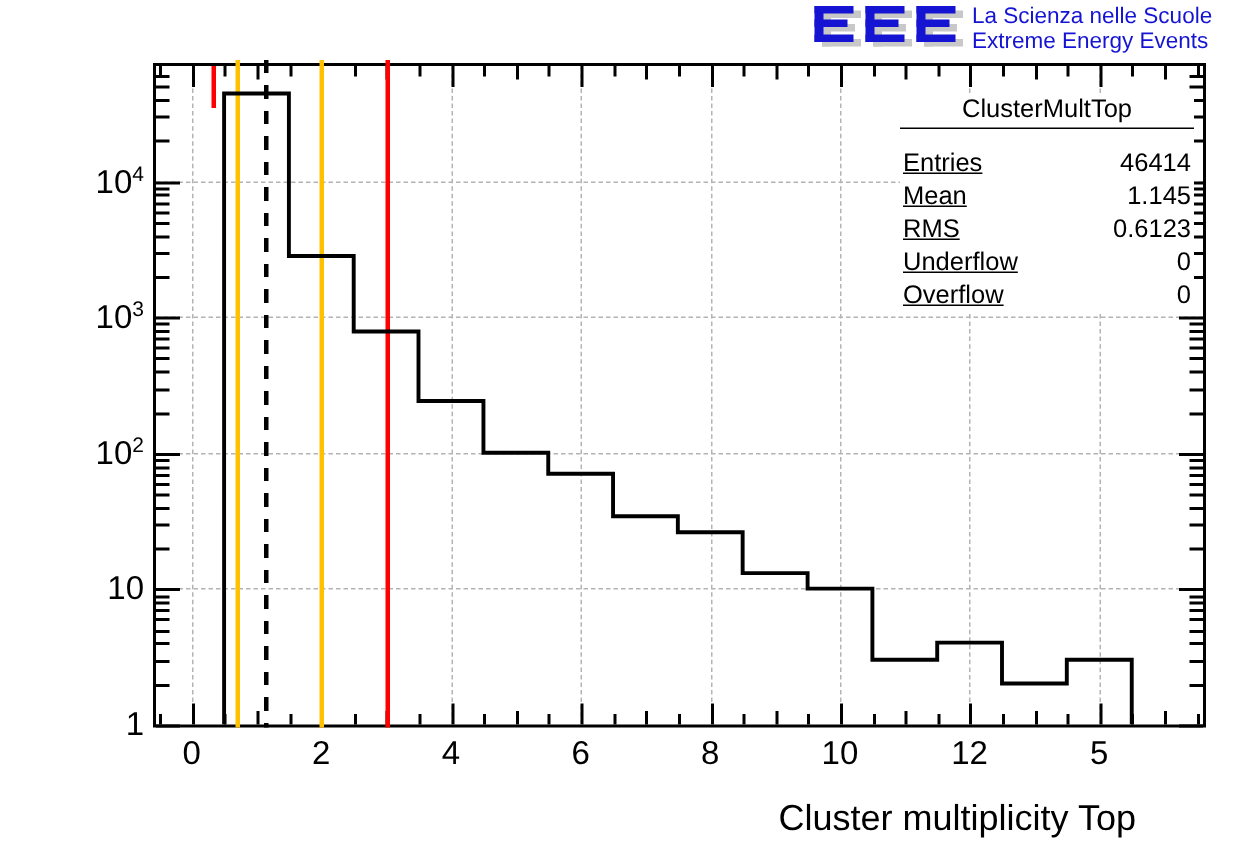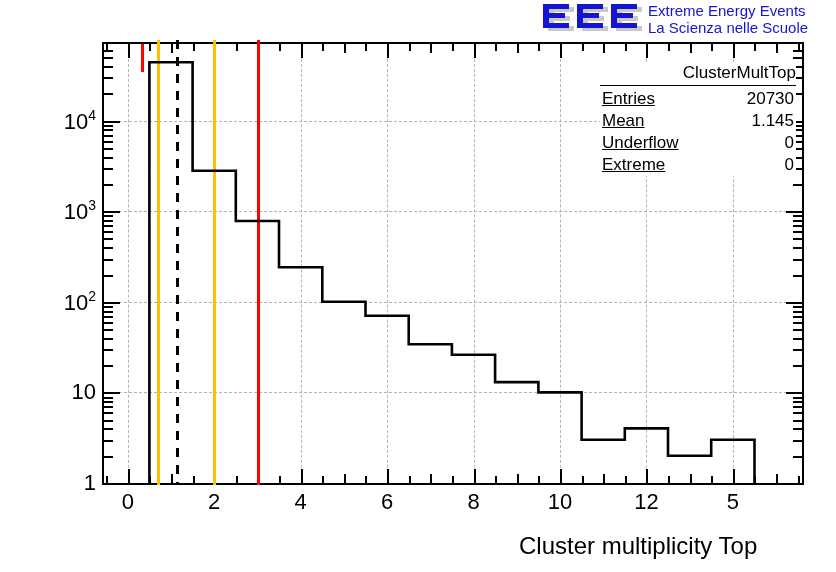--- a/index.html
+++ b/index.html
@@ -39,22 +39,22 @@
         transform:translateX(-50%);white-space:nowrap;}
   .ylab{position:absolute;font-size:22px;color:#000;white-space:nowrap;
         transform:translateY(-50%);text-align:right;}
   .ylab sup{font-size:14px;vertical-align:super;}
 
   .axis-title{position:absolute;font-size:24px;color:#000;white-space:nowrap;}
 
   
   #stats{position:absolute;left:600px;top:62px;width:196px;
          background:#fff;font-size:17px;line-height:22px;color:#000;}
-  #stats .st-title{text-align:right;border-bottom:1.5px solid #000;
-                   padding-bottom:1px;margin-bottom:2px;}
+  #stats .st-title{text-align:center;border-bottom:1.5px solid #000;
+                   padding-bottom:1px;margin-bottom:12px;}
   #stats .st-row{display:flex;justify-content:space-between;padding:0 2px;}
   #stats .st-row .k{white-space:nowrap;text-decoration:underline;}
   #stats .st-row .v{white-space:nowrap;}
 
   
   #histsvg{position:absolute;left:0;top:0;}
 
   
   .mline{position:absolute;}
 </style>
@@ -91,22 +91,22 @@
             <rect x="37" y="20" width="26" height="5"></rect>
             <rect x="37" y="1" width="6" height="24"></rect>
           <rect x="71" y="1" width="26" height="5"></rect>
             <rect x="71" y="10" width="22" height="5"></rect>
             <rect x="71" y="20" width="26" height="5"></rect>
             <rect x="71" y="1" width="6" height="24"></rect>
         </g>
       </svg>
     </div>
     <div class="eee-text">
+      <div>La Scienza nelle Scuole</div>
       <div>Extreme Energy Events</div>
-      <div>La Scienza nelle Scuole</div>
     </div>
   </div>
 
   <div id="frame">
     <div id="grid-layer">
         <div class="grid-v" style="left: 23.7709px;"></div>
         <div class="grid-v" style="left: 110.211px;"></div>
         <div class="grid-v" style="left: 196.65px;"></div>
         <div class="grid-v" style="left: 283.09px;"></div>
         <div class="grid-v" style="left: 369.529px;"></div>
@@ -298,30 +298,34 @@
       <div class="ylab" style="right: 740px; top: 120.572px;">10<sup>4</sup></div>
     </div>
 
   <div class="axis-title" id="xtitle" style="left: 504px; top: 532px; margin-left: 15px;">Cluster multiplicity Top</div>
 
   <div id="stats">
     <div class="st-title">ClusterMultTop</div>
     <div id="stats-rows">
         <div class="st-row">
           <span class="k">Entries</span>
-          <span class="v">20730</span>
+          <span class="v">46414</span>
         </div>
         <div class="st-row">
           <span class="k">Mean</span>
           <span class="v">1.145</span>
         </div>
         <div class="st-row">
+          <span class="k">RMS</span>
+          <span class="v">0.6123</span>
+        </div>
+        <div class="st-row">
           <span class="k">Underflow</span>
           <span class="v">0</span>
         </div>
         <div class="st-row">
-          <span class="k">Extreme</span>
+          <span class="k">Overflow</span>
           <span class="v">0</span>
         </div>
       </div>
   </div>
 
 </div>
 
 </body></html>

